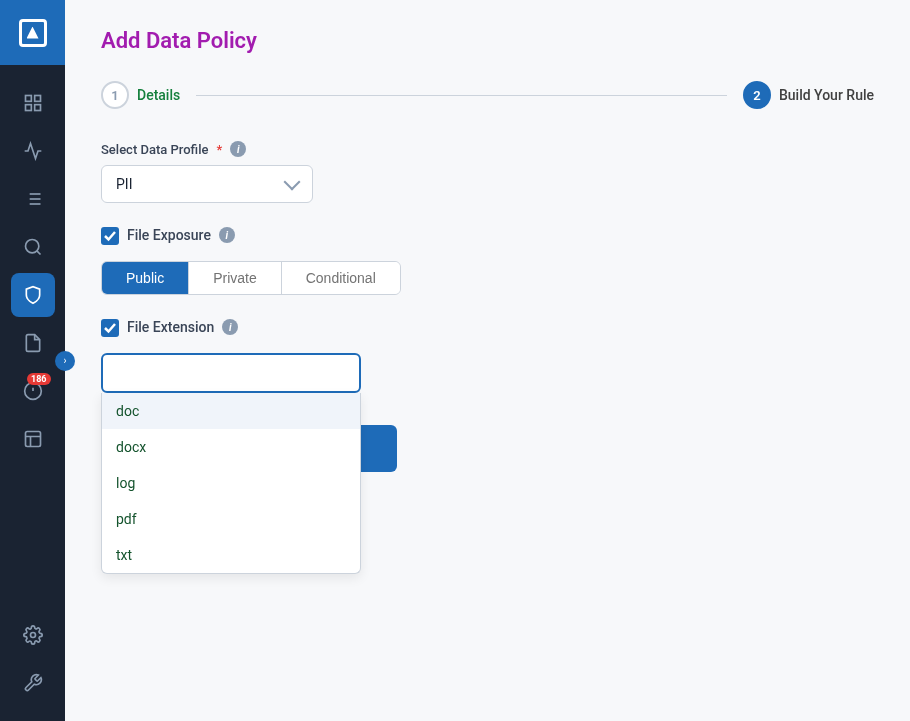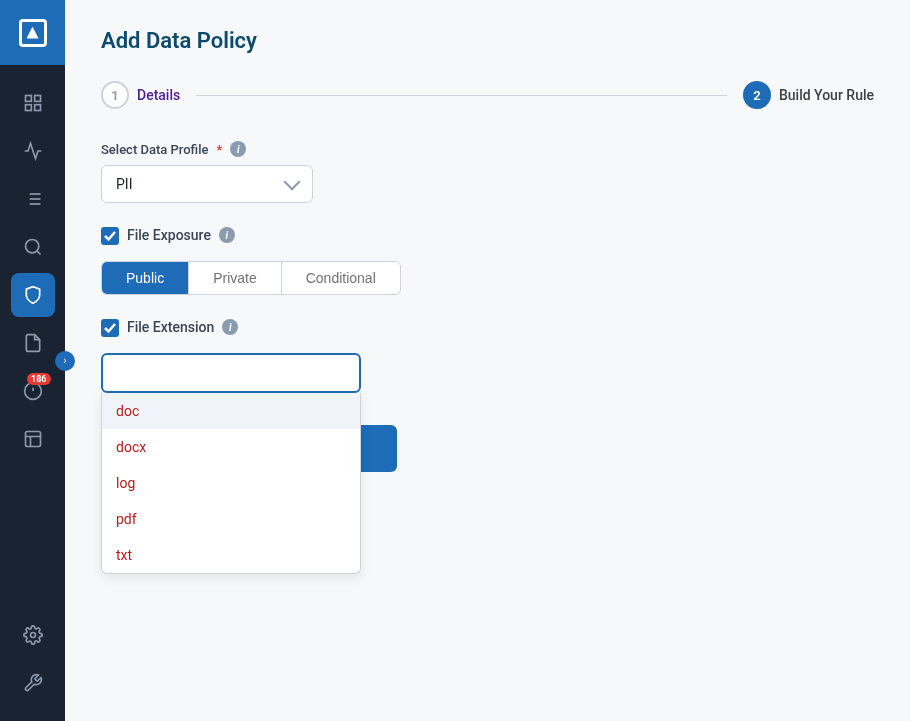--- a/index.html
+++ b/index.html
@@ -113,21 +113,21 @@
 
     .content-area {
       flex: 1;
       padding: 28px 36px;
       overflow-y: auto;
     }
 
     .page-title {
       font-size: 22px;
       font-weight: 600;
-      color: #0c4a6e;
+      color: #a21caf;
       margin-bottom: 28px;
     }
 
     
     .stepper {
       display: flex;
       align-items: center;
       margin-bottom: 32px;
     }
     .step {
@@ -148,21 +148,21 @@
       color: #8a9bb0;
       background: white;
     }
     .step-circle.active {
       background: #1e6bb8;
       border-color: #1e6bb8;
       color: white;
     }
     .step-label {
       font-size: 14px;
-      color: #4c1d95;
+      color: #15803d;
       font-weight: 500;
     }
     .step-label.active { color: #404040; }
     .step-line {
       flex: 1;
       height: 1px;
       background: #ccd3dc;
       margin: 0 16px;
     }
 
@@ -294,21 +294,21 @@
       background: white;
       border: 1px solid #ccd3dc;
       border-top: none;
       border-radius: 0 0 6px 6px;
       z-index: 100;
       box-shadow: 0 4px 12px rgba(0,0,0,0.08);
     }
     .extension-option {
       padding: 10px 14px;
       font-size: 14px;
-      color: #b91c1c;
+      color: #14532d;
       cursor: pointer;
     }
     .extension-option.highlighted { background: #f0f4fa; }
 
     
     .form-footer {
       display: flex;
       gap: 16px;
       margin-top: 32px;
     }

